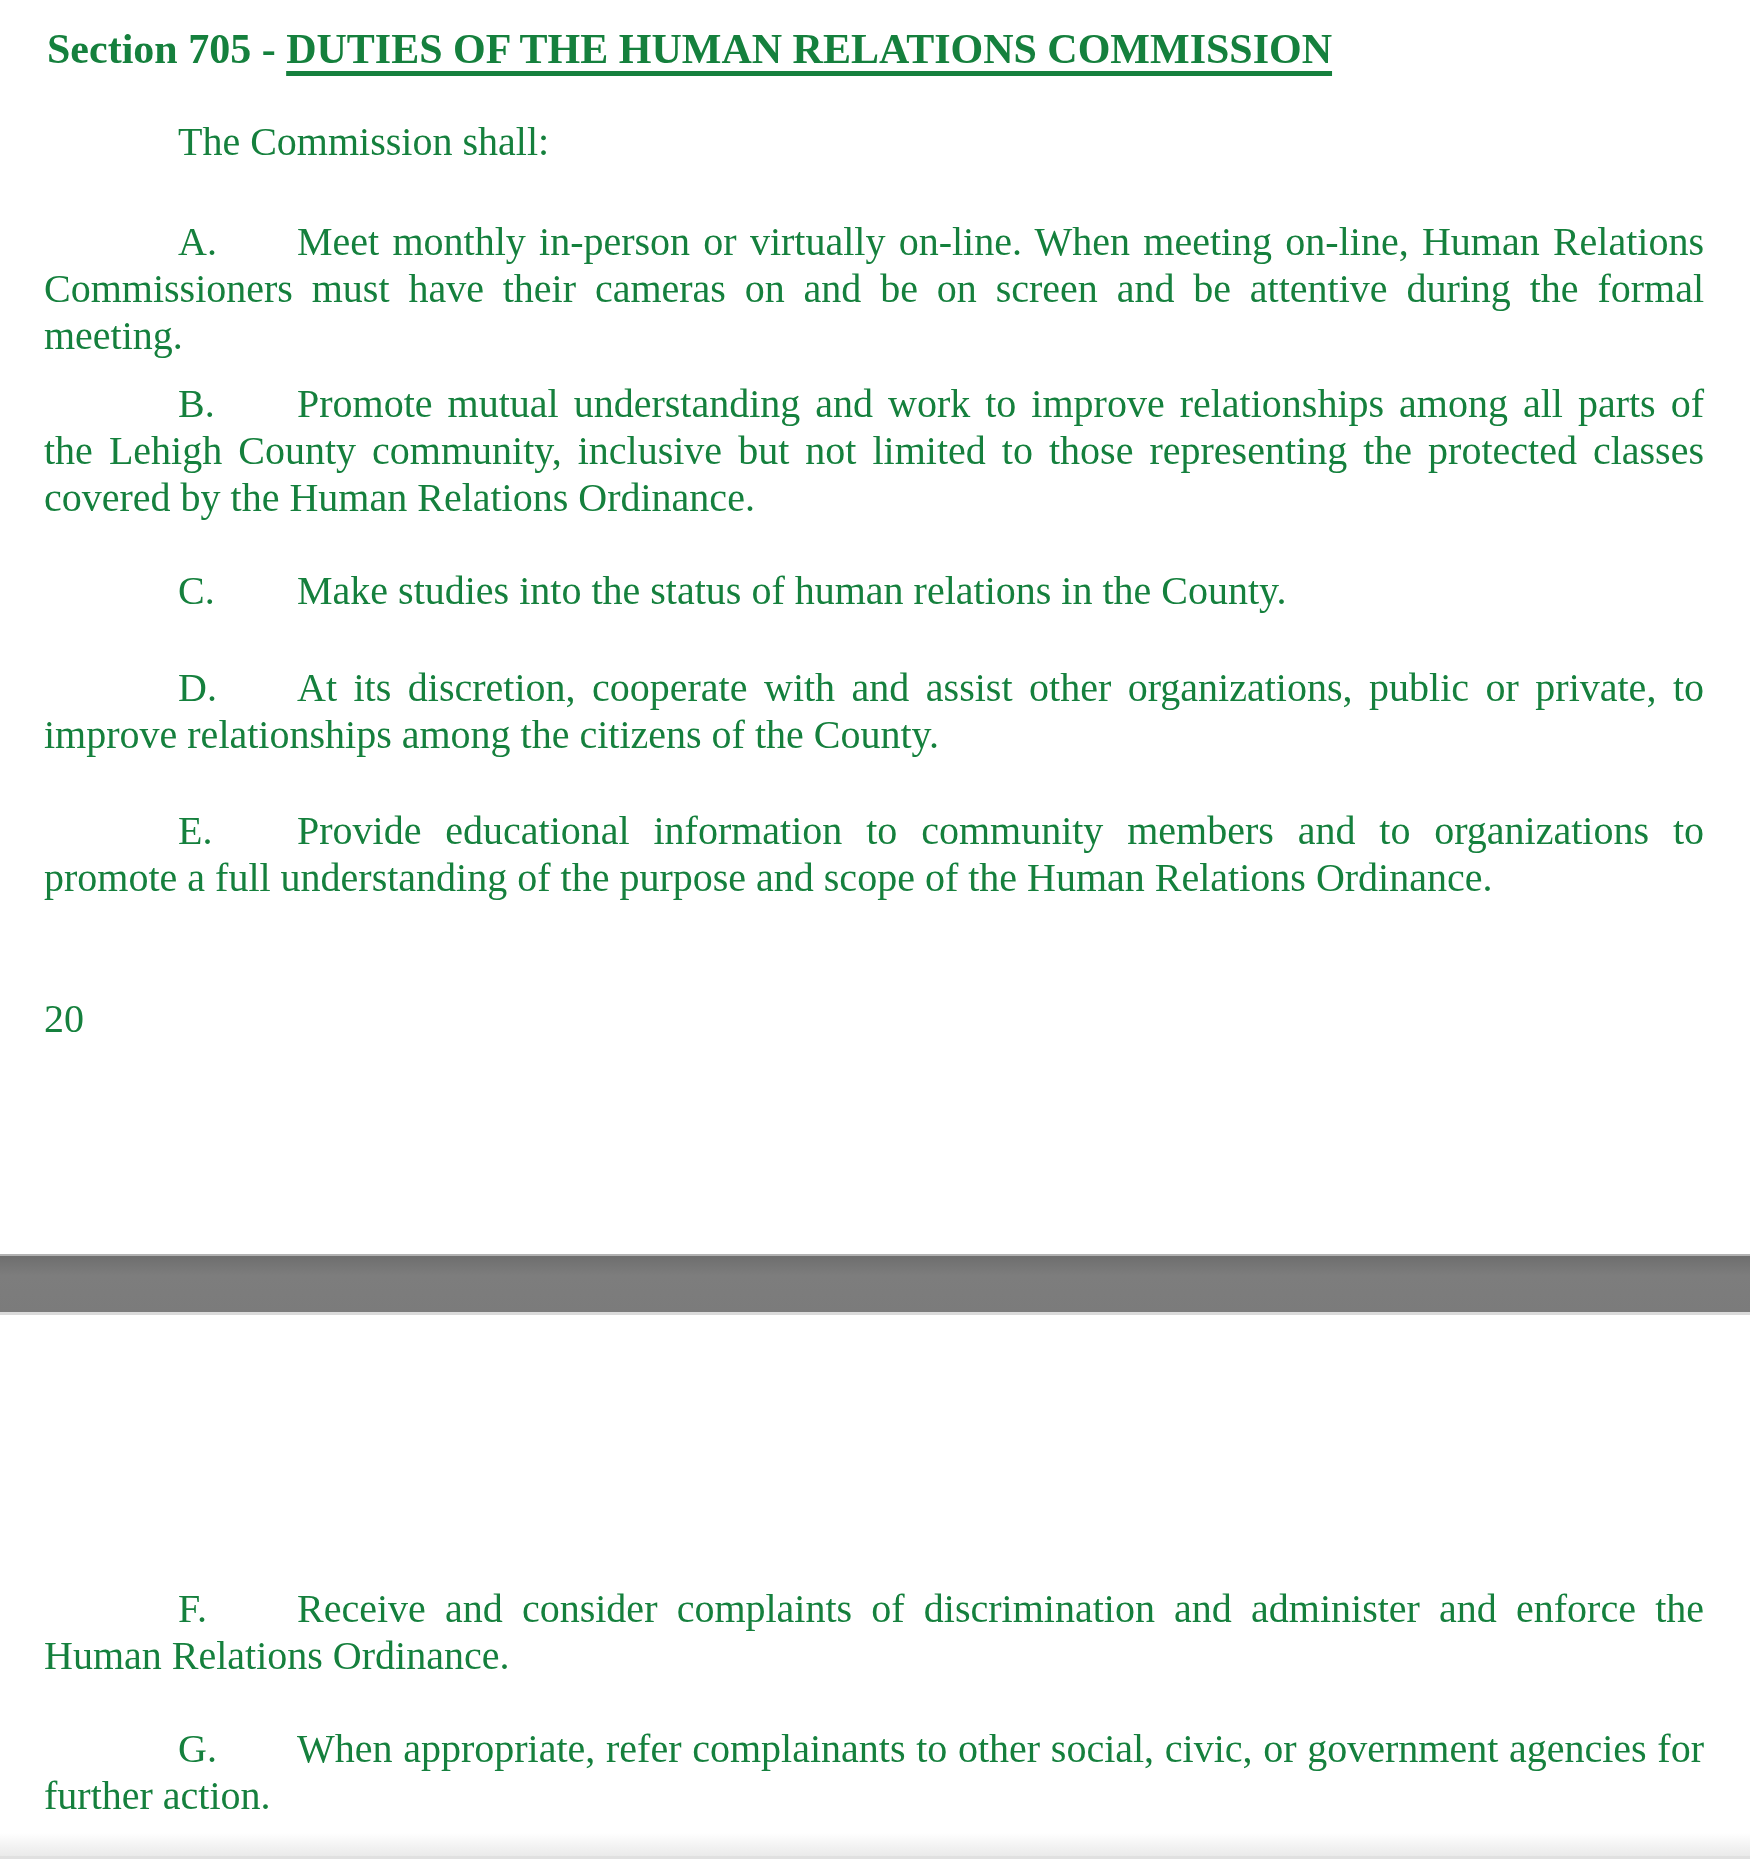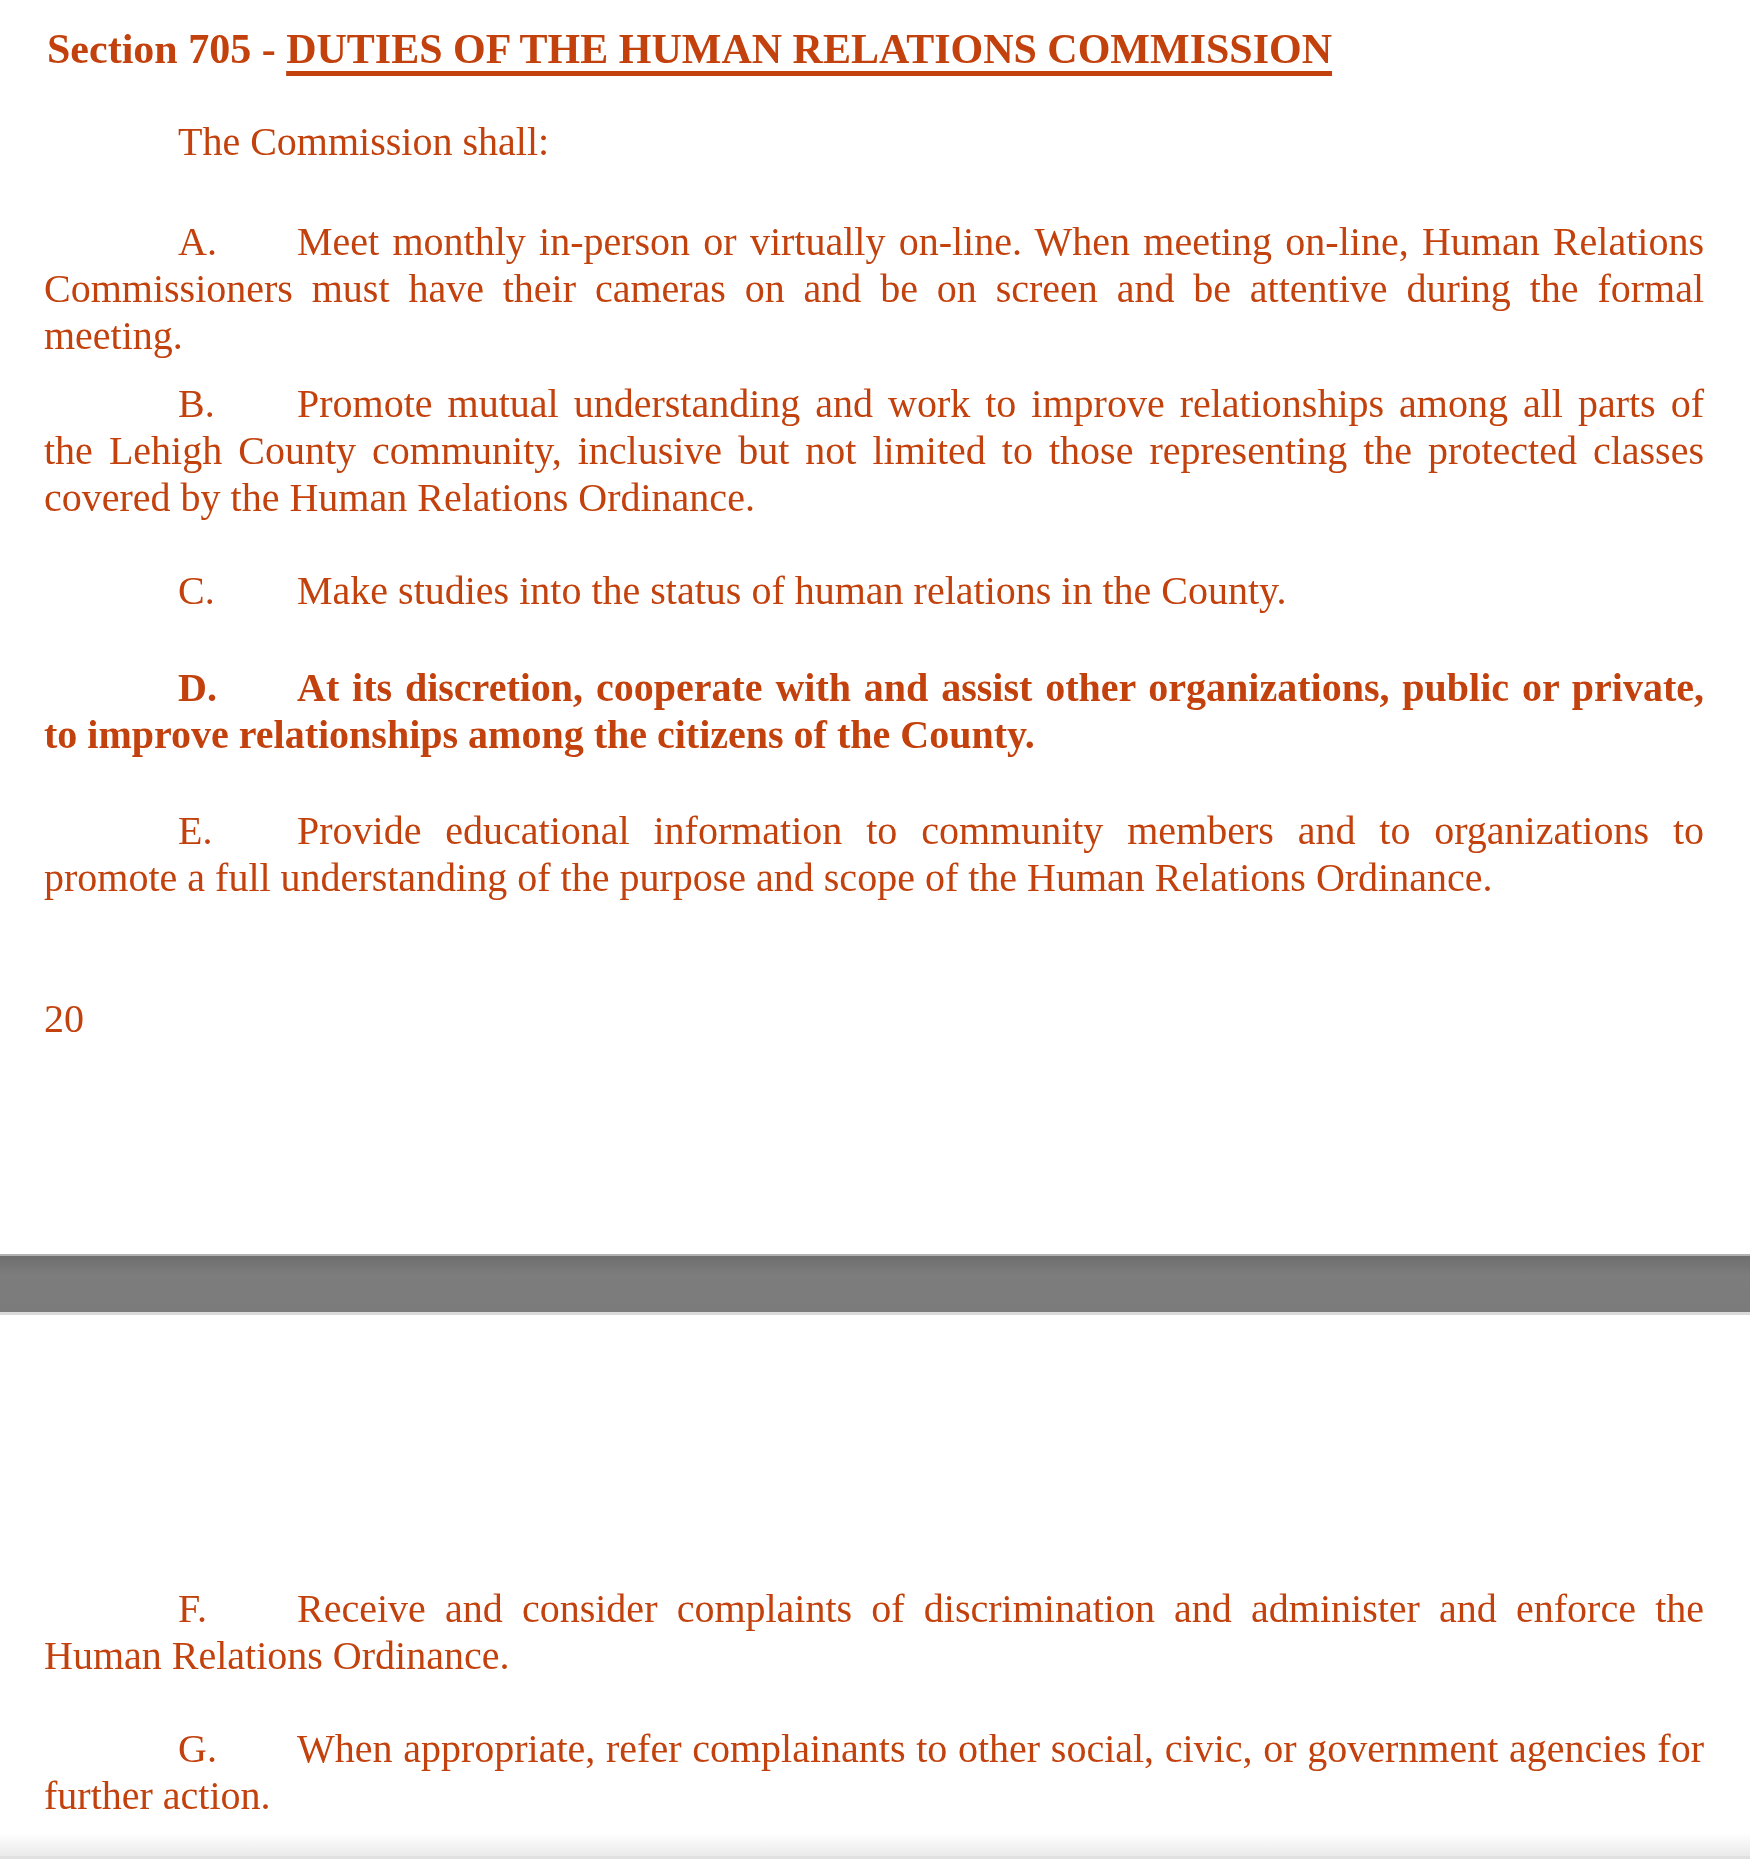--- a/index.html
+++ b/index.html
@@ -7,21 +7,21 @@
     padding: 0;
     background: #ffffff;
   }
   .viewport {
     position: relative;
     width: 1750px;
     height: 1859px;
     background: #ffffff;
     overflow: hidden;
     font-family: "Liberation Serif", "DejaVu Serif", serif;
-    color: #c2410c;
+    color: #15803d;
   }
   .content {
     position: relative;
     padding-left: 44px;
     width: 1660px;
     font-size: 40px;
     line-height: 47px;
     text-align: justify;
   }
   .doc-heading {
@@ -48,21 +48,21 @@
   .item { text-indent: 134px; }
   .item .letter {
     display: inline-block;
     width: 119px;
     text-indent: 0;
     text-align: left;
   }
   .mt-a { margin-top: 53px; }
   .mt-b { margin-top: 21px; }
   .mt-c { margin-top: 46px; }
-  .mt-d { margin-top: 50px; font-weight: bold; }
+  .mt-d { margin-top: 50px; }
   .mt-e { margin-top: 49px; }
   .page-number {
     margin-top: 94px;
     text-align: left;
     text-indent: 0;
   }
   .mt-f { margin-top: 543px; }
   .mt-g { margin-top: 46px; }
   .page-separator {
     position: absolute;

